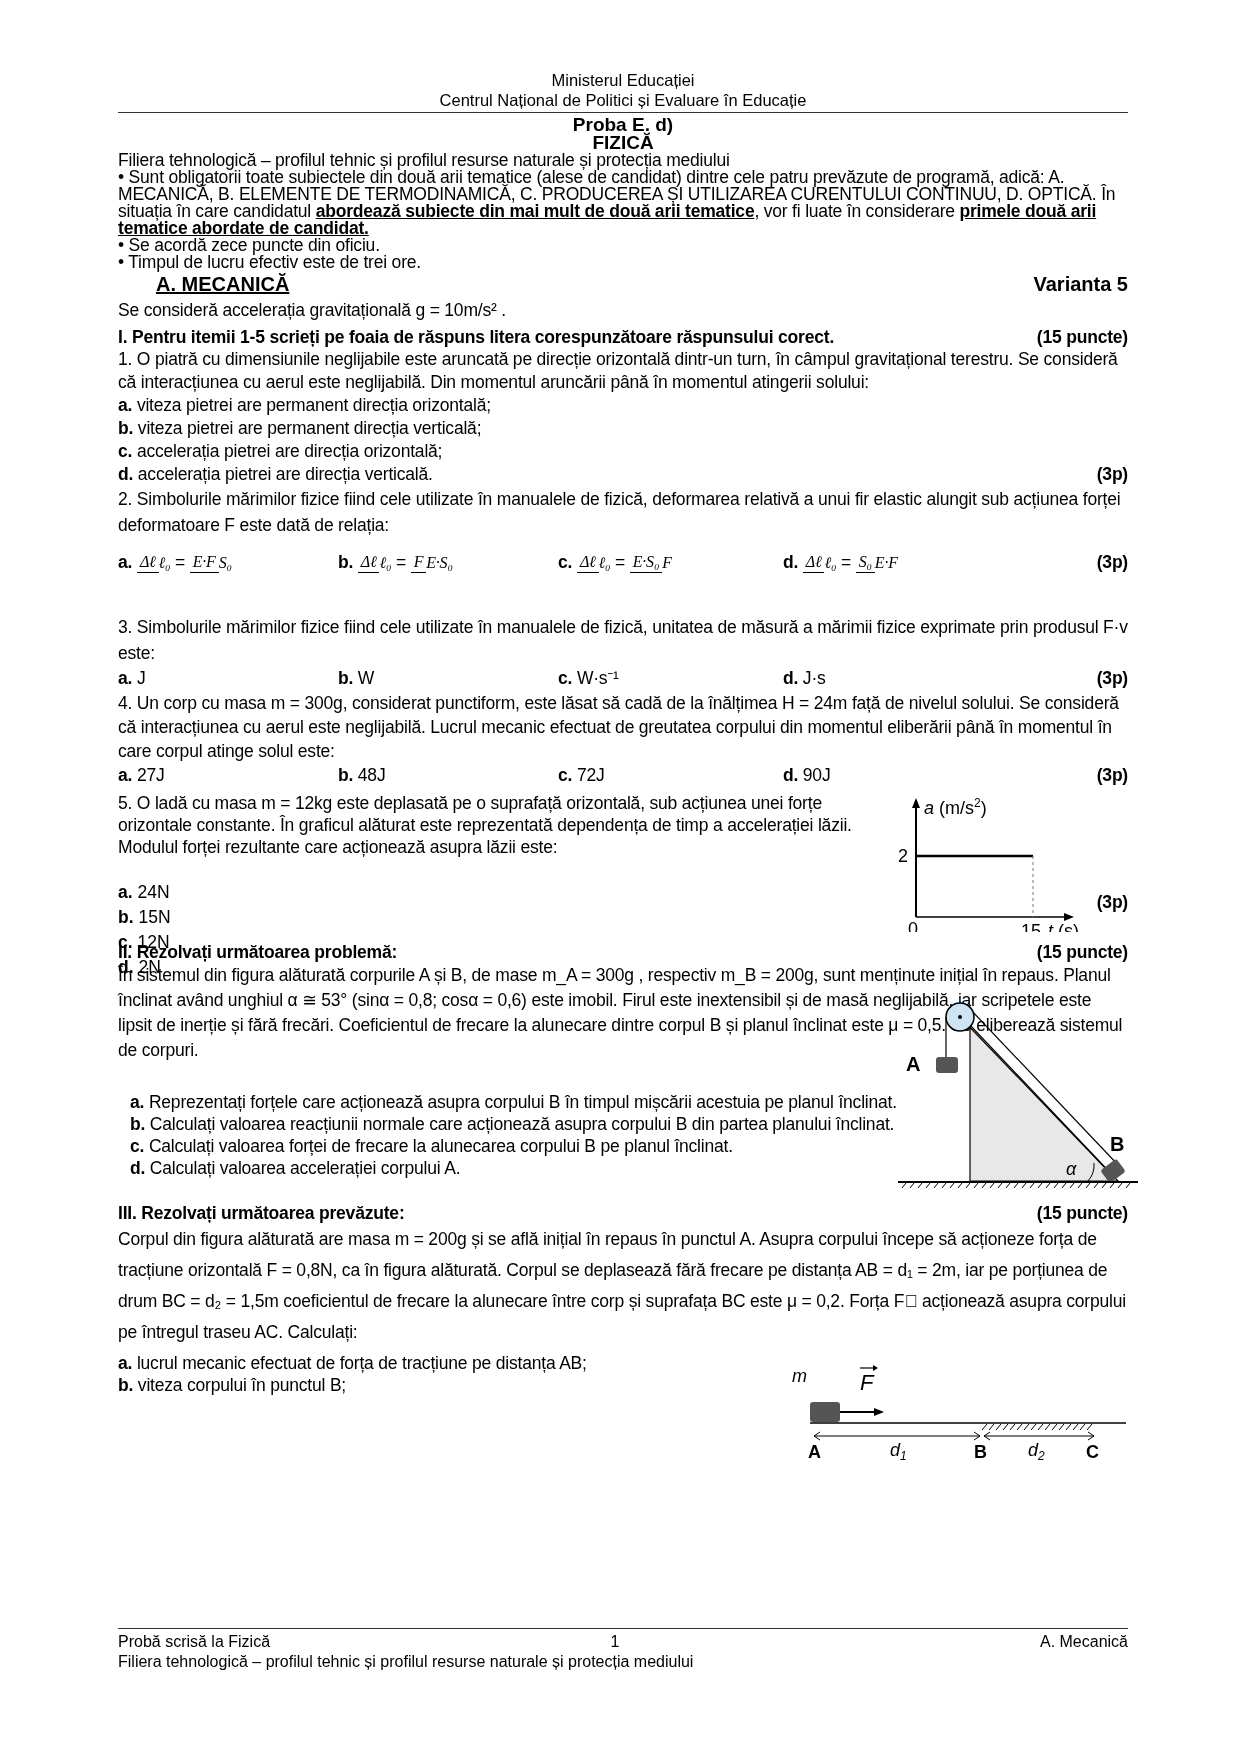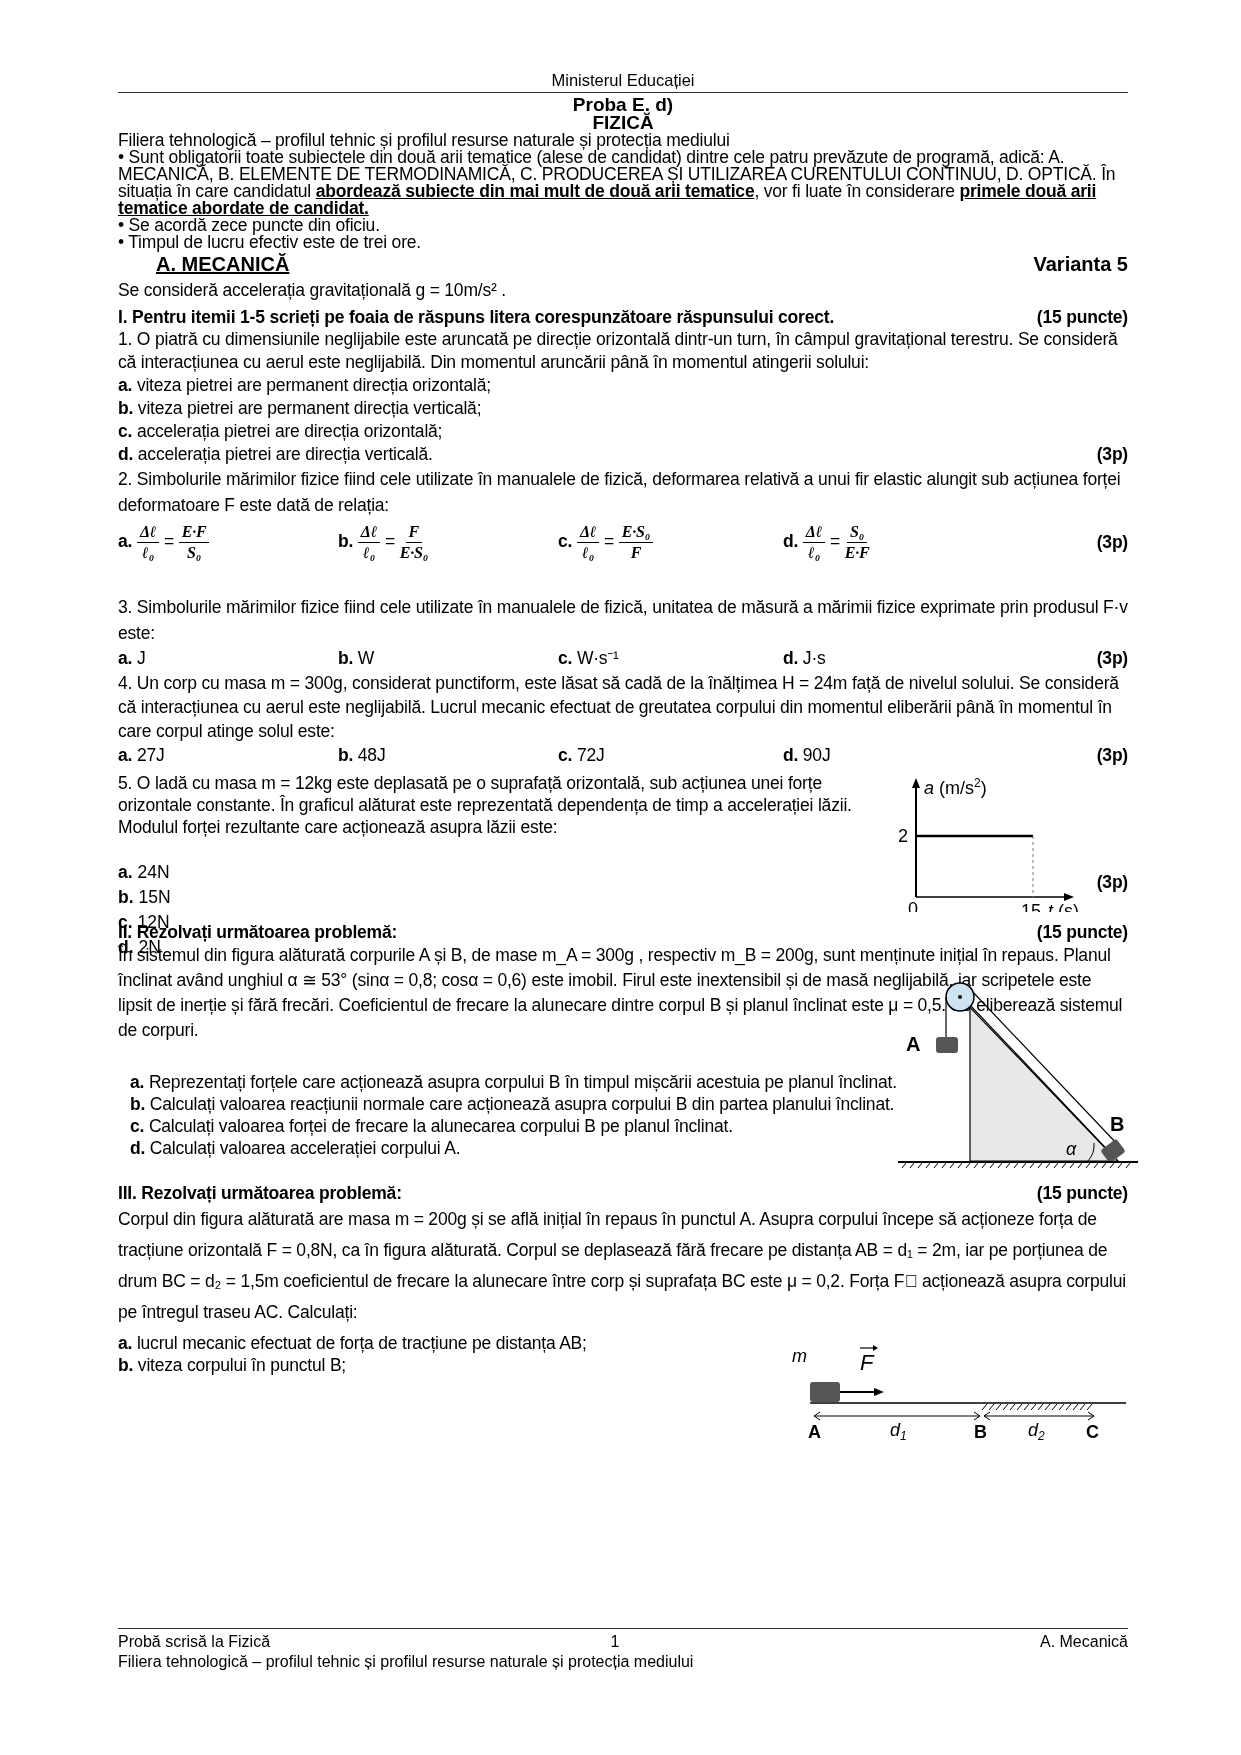--- a/index.html
+++ b/index.html
@@ -12,31 +12,32 @@
   .tight{line-height:17px;}
   .b{font-weight:bold;}
   .u{text-decoration:underline;}
   .i{font-style:italic;font-family:"Liberation Serif",serif;}
   .row{display:flex;justify-content:space-between;align-items:baseline;}
   .sec{font-weight:bold;font-size:20px;}
   .opts{display:flex;font-size:17.5px;line-height:25px;}
   .opts span.o{display:inline-block;}
   .o1{width:220px}.o2{width:220px}.o3{width:225px}
   .pts{margin-left:auto;font-weight:bold;}
-  .frac{display:inline-flex;flex-direction:column;align-items:center;vertical-align:middle;font-size:16px;line-height:20px;font-weight:bold;}
+  .frac{display:inline-flex;align-items:center;vertical-align:middle;font-size:16px;line-height:20px;}
   .frac .n{border-bottom:1px solid #000;padding:0 3px;}
   .footer{position:absolute;left:118px;top:1626px;width:1010px;font-size:16px;line-height:20px;}
   svg text{font-family:"Liberation Sans",sans-serif;}
 </style>
 </head>
 <body>
 
 <div class="page">
 
   <div class="hdr">Ministerul Educației</div>
+  <div class="hdr">Centrul Național de Politici și Evaluare în Educație</div>
   <div class="rule"></div>
   <div class="title">Proba E. d)</div>
   <div class="title">FIZICĂ</div>
 
   <div class="p tight">Filiera tehnologică – profilul tehnic și profilul resurse naturale și protecția mediului</div>
   <div class="p tight">
     <span>• Sunt obligatorii toate subiectele din două arii tematice (alese de candidat) dintre cele patru prevăzute de programă, adică: A. MECANICĂ, B. ELEMENTE DE TERMODINAMICĂ, C. PRODUCEREA ȘI UTILIZAREA CURENTULUI CONTINUU, D. OPTICĂ. În situația în care candidatul </span><span class="b u">abordează subiecte din mai mult de două arii tematice</span><span>, vor fi luate în considerare </span><span class="b u">primele două arii tematice abordate de candidat.</span>
   </div>
   <div class="p tight">• Se acordă zece puncte din oficiu.</div>
   <div class="p tight">• Timpul de lucru efectiv este de trei ore.</div>
@@ -208,21 +209,21 @@
           <line x1="196" y1="193" x2="200" y2="188"></line>
           <line x1="204" y1="193" x2="208" y2="188"></line>
           <line x1="212" y1="193" x2="216" y2="188"></line>
           <line x1="220" y1="193" x2="224" y2="188"></line>
           <line x1="228" y1="193" x2="232" y2="188"></line>
       </g>
     </svg>
   </div>
 
   <div class="row p b" style="margin-top:2px;">
-    <span>III. Rezolvați următoarea problemă:</span>
+    <span>III. Rezolvați următoarea prevăzute:</span>
     <span>(15 puncte)</span>
   </div>
   <div style="position:relative;height:140px;">
     <div class="p" style="line-height:31px;">Corpul din figura alăturată are masa m = 200g și se află inițial în repaus în punctul A. Asupra corpului începe să acționeze forța de tracțiune orizontală F = 0,8N, ca în figura alăturată. Corpul se deplasează fără frecare pe distanța AB = d₁ = 2m, iar pe porțiunea de drum BC = d₂ = 1,5m coeficientul de frecare la alunecare între corp și suprafața BC este μ = 0,2. Forța F⃗ acționează asupra corpului pe întregul traseu AC. Calculați:</div>
   </div>
   <div style="position:relative;height:118px;margin-top:-12px;">
     <div class="p" style="width:640px;line-height:22px;">
       <div><span class="b">a.</span> <span>lucrul mecanic efectuat de forța de tracțiune pe distanța AB;</span></div>
       <div><span class="b">b.</span> <span>viteza corpului în punctul B;</span></div>
     </div>

